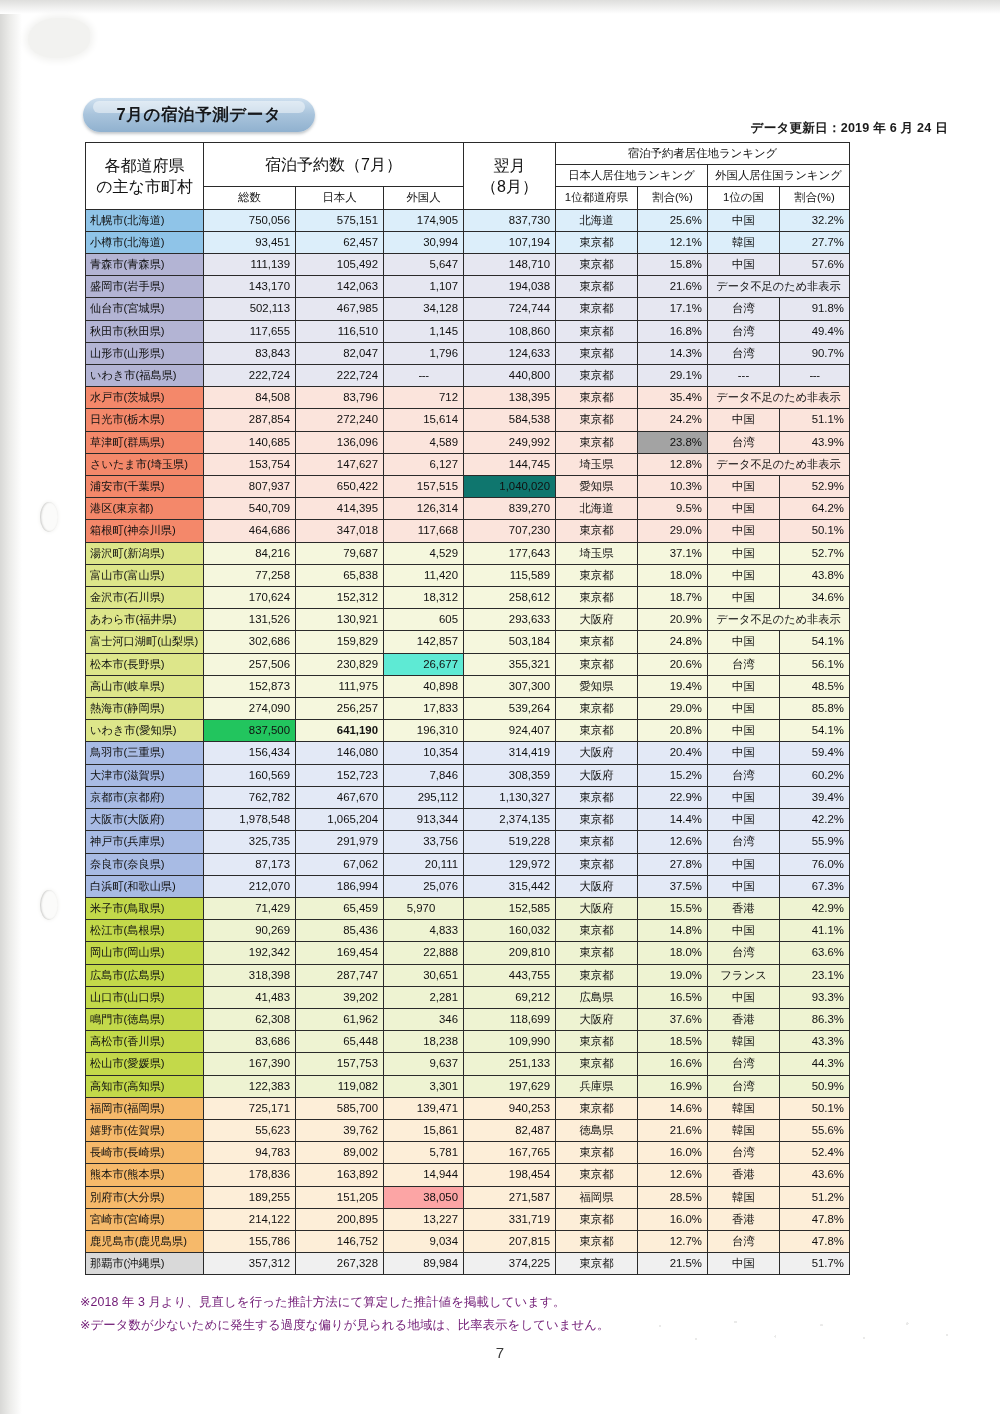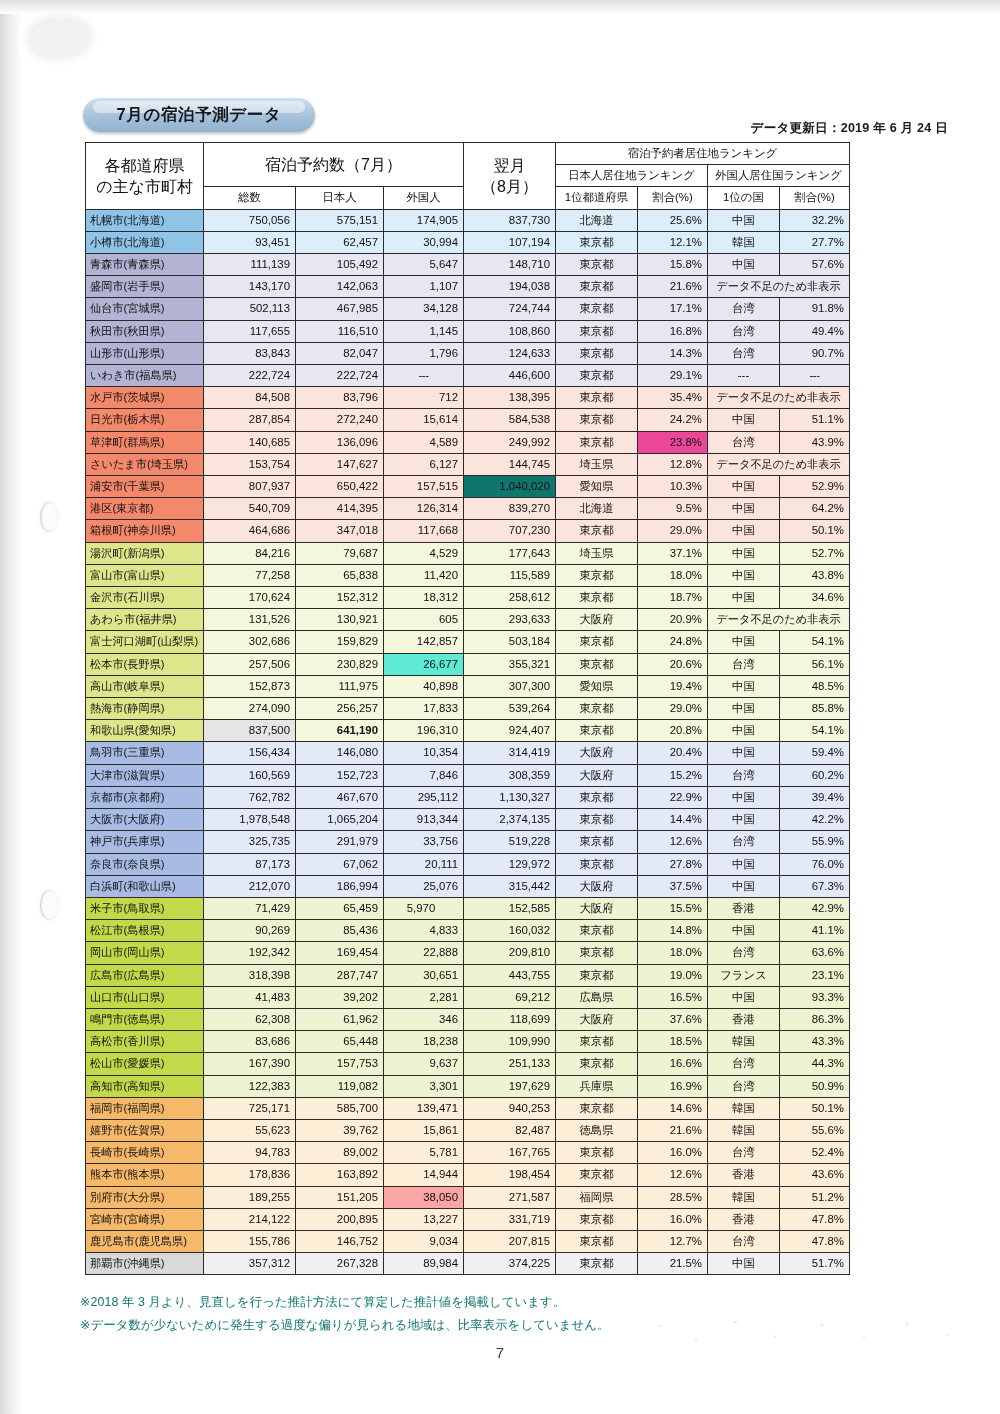--- a/index.html
+++ b/index.html
@@ -87,21 +87,21 @@
   col.c-jp  {width:88px;}
   col.c-fr  {width:80px;}
   col.c-nx  {width:92px;}
   col.c-pref{width:82px;}
   col.c-pct1{width:70px;}
   col.c-cty {width:72px;}
   col.c-pct2{width:70px;}
 
   
   .notes{position:absolute;left:80px;top:1294px;}
-  .note{font-size:12.4px;color:#0f766e;margin-bottom:6px;letter-spacing:.1px;}
+  .note{font-size:12.4px;color:#701a75;margin-bottom:6px;letter-spacing:.1px;}
   .page-no{position:absolute;left:0;top:1344px;width:1000px;text-align:center;
     font-size:15px;color:#3a3a3a;}
 </style>
 </head>
 <body>
 
 <div class="scan-edge-left"></div>
 <div class="scan-edge-top"></div>
 <div class="scan-corner"></div>
 <div class="punch p1"></div>
@@ -232,21 +232,21 @@
             <td class="ctr" style="background: rgb(230, 231, 241);">東京都</td>
             <td class="num sep-l" style="background: rgb(230, 231, 241);">14.3%</td>
             <td class="ctr" style="background: rgb(230, 231, 241);">台湾</td>
             <td class="num sep-l" style="background: rgb(230, 231, 241);">90.7%</td>
           </tr>
           <tr>
             <td class="city" style="background: rgb(179, 180, 212);">いわき市(福島県)</td>
             <td class="num" style="background: rgb(230, 231, 241);">222,724</td>
             <td class="num sep-l" style="background: rgb(230, 231, 241);">222,724</td>
             <td class="dashes sep-l" style="background: rgb(230, 231, 241);">---</td>
-            <td class="num" style="background: rgb(230, 231, 241);">446,600</td>
+            <td class="num" style="background: rgb(230, 231, 241);">440,800</td>
             <td class="ctr" style="background: rgb(230, 231, 241);">東京都</td>
             <td class="num sep-l" style="background: rgb(230, 231, 241);">29.1%</td>
             <td class="ctr" style="background: rgb(230, 231, 241);">---</td>
             <td class="dashes sep-l" style="background: rgb(230, 231, 241);">---</td>
           </tr>
           <tr>
             <td class="city" style="background: rgb(244, 136, 106);">水戸市(茨城県)</td>
             <td class="num" style="background: rgb(251, 228, 220);">84,508</td>
             <td class="num sep-l" style="background: rgb(251, 228, 220);">83,796</td>
             <td class="num sep-l" style="background: rgb(251, 228, 220);">712</td>
@@ -266,21 +266,21 @@
             <td class="ctr" style="background: rgb(251, 228, 220);">中国</td>
             <td class="num sep-l" style="background: rgb(251, 228, 220);">51.1%</td>
           </tr>
           <tr>
             <td class="city" style="background: rgb(244, 136, 106);">草津町(群馬県)</td>
             <td class="num" style="background: rgb(251, 228, 220);">140,685</td>
             <td class="num sep-l" style="background: rgb(251, 228, 220);">136,096</td>
             <td class="num sep-l" style="background: rgb(251, 228, 220);">4,589</td>
             <td class="num" style="background: rgb(251, 228, 220);">249,992</td>
             <td class="ctr" style="background: rgb(251, 228, 220);">東京都</td>
-            <td class="num sep-l" style="background: #ec4899;">23.8%</td>
+            <td class="num sep-l" style="background: #a3a3a3;">23.8%</td>
             <td class="ctr" style="background: rgb(251, 228, 220);">台湾</td>
             <td class="num sep-l" style="background: rgb(251, 228, 220);">43.9%</td>
           </tr>
           <tr>
             <td class="city" style="background: rgb(244, 136, 106);">さいたま市(埼玉県)</td>
             <td class="num" style="background: rgb(251, 228, 220);">153,754</td>
             <td class="num sep-l" style="background: rgb(251, 228, 220);">147,627</td>
             <td class="num sep-l" style="background: rgb(251, 228, 220);">6,127</td>
             <td class="num" style="background: rgb(251, 228, 220);">144,745</td>
             <td class="ctr" style="background: rgb(251, 228, 220);">埼玉県</td>
@@ -401,22 +401,22 @@
             <td class="num" style="background: rgb(245, 247, 221);">274,090</td>
             <td class="num sep-l" style="background: rgb(245, 247, 221);">256,257</td>
             <td class="num sep-l" style="background: rgb(245, 247, 221);">17,833</td>
             <td class="num" style="background: rgb(245, 247, 221);">539,264</td>
             <td class="ctr" style="background: rgb(245, 247, 221);">東京都</td>
             <td class="num sep-l" style="background: rgb(245, 247, 221);">29.0%</td>
             <td class="ctr" style="background: rgb(245, 247, 221);">中国</td>
             <td class="num sep-l" style="background: rgb(245, 247, 221);">85.8%</td>
           </tr>
           <tr>
-            <td class="city" style="background: rgb(221, 230, 138);">和歌山県(愛知県)</td>
-            <td class="num" style="background: #e5e5e5;">837,500</td>
+            <td class="city" style="background: rgb(221, 230, 138);">いわき市(愛知県)</td>
+            <td class="num" style="background: #22c55e;">837,500</td>
             <td class="num sep-l" style="background: rgb(245, 247, 221); font-weight: bold;">641,190</td>
             <td class="num sep-l" style="background: rgb(245, 247, 221);">196,310</td>
             <td class="num" style="background: rgb(245, 247, 221);">924,407</td>
             <td class="ctr" style="background: rgb(245, 247, 221);">東京都</td>
             <td class="num sep-l" style="background: rgb(245, 247, 221);">20.8%</td>
             <td class="ctr" style="background: rgb(245, 247, 221);">中国</td>
             <td class="num sep-l" style="background: rgb(245, 247, 221);">54.1%</td>
           </tr>
           <tr>
             <td class="city" style="background: rgb(168, 187, 228);">鳥羽市(三重県)</td>

